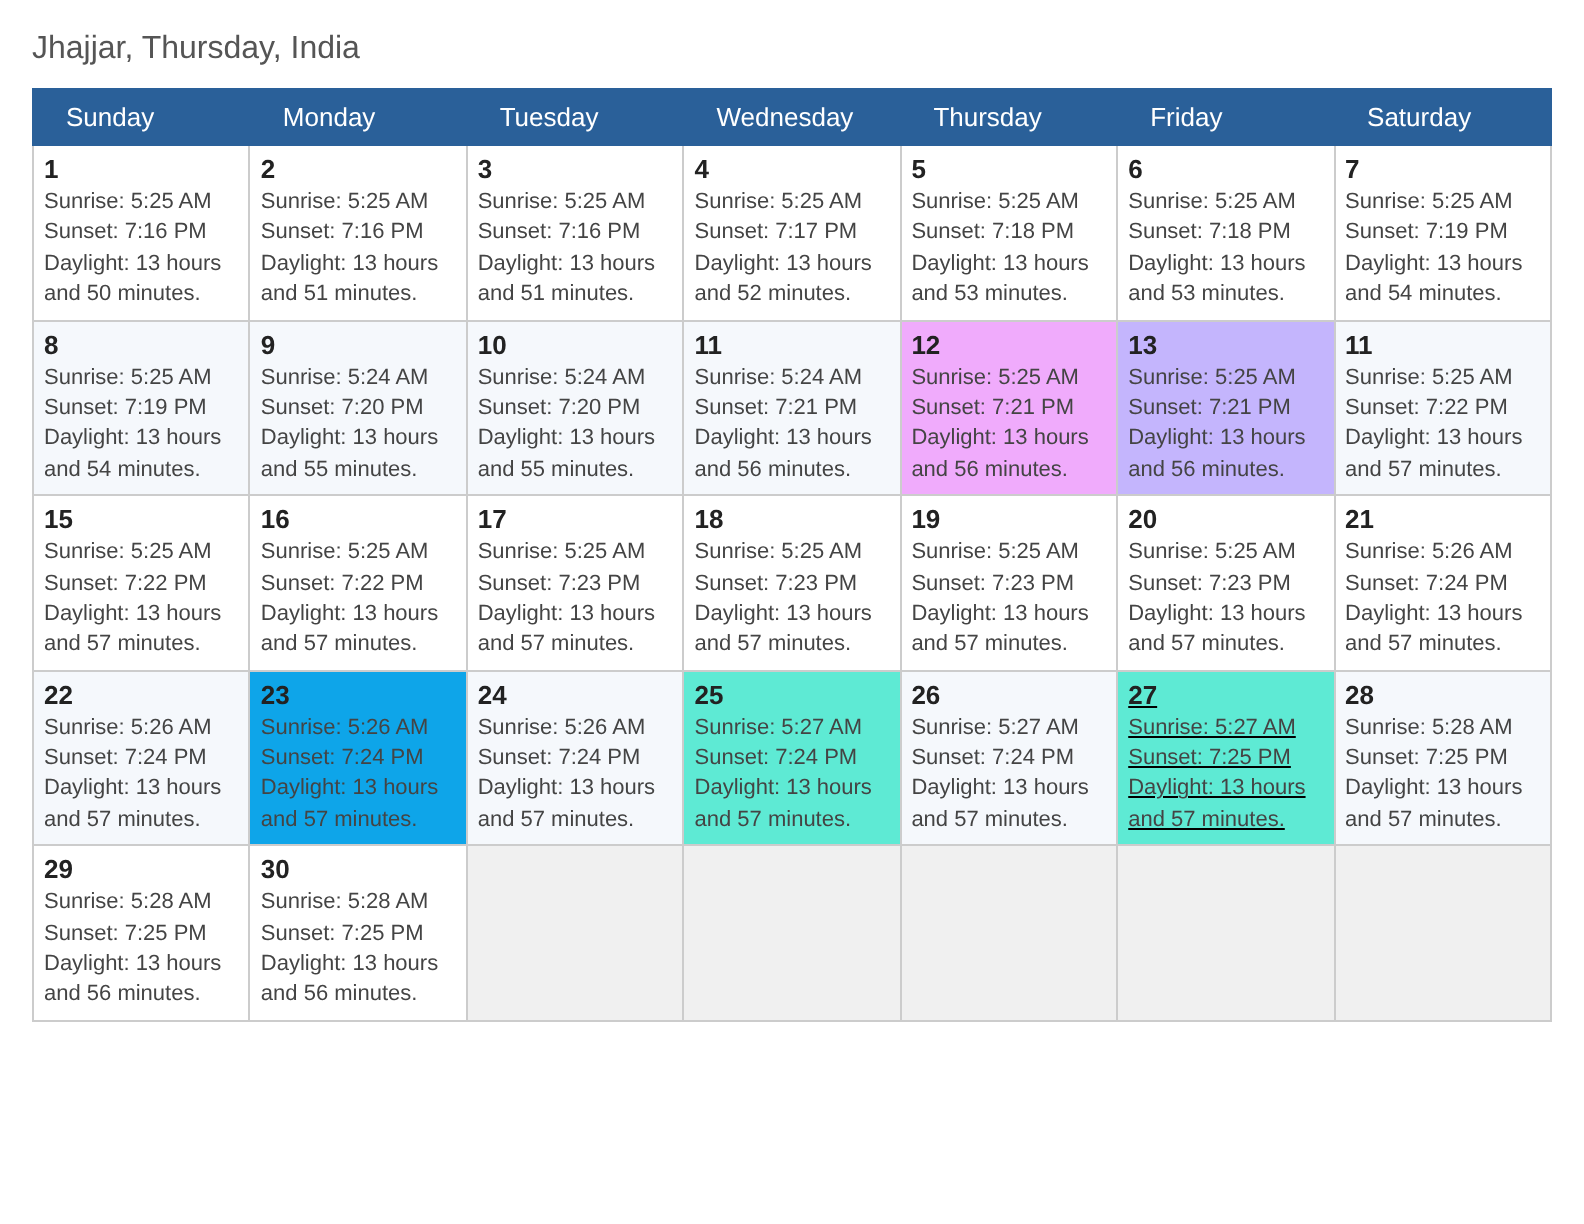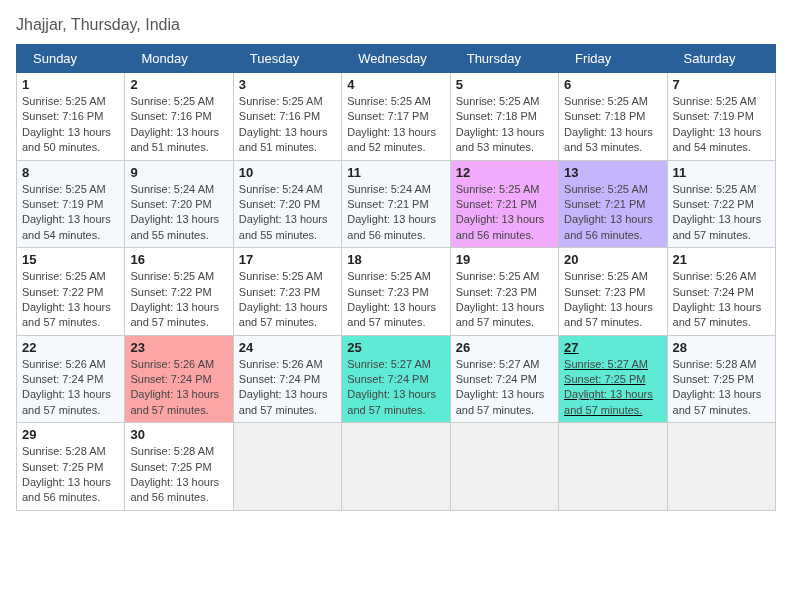--- a/index.html
+++ b/index.html
@@ -188,21 +188,21 @@
         <td>
           <span class="day-num">21</span>
           <div class="day-info">Sunrise: 5:26 AM<br>Sunset: 7:24 PM<br>Daylight: 13 hours and 57 minutes.</div>
         </td>
       </tr>
       <tr style="background: rgb(245, 248, 252);">
         <td style="background: rgb(245, 248, 252);">
           <span class="day-num">22</span>
           <div class="day-info">Sunrise: 5:26 AM<br>Sunset: 7:24 PM<br>Daylight: 13 hours and 57 minutes.</div>
         </td>
-        <td style="background: #fca5a5;">
+        <td style="background: #0ea5e9;">
           <span class="day-num">23</span>
           <div class="day-info">Sunrise: 5:26 AM<br>Sunset: 7:24 PM<br>Daylight: 13 hours and 57 minutes.</div>
         </td>
         <td style="background: rgb(245, 248, 252); margin-left: 46px;">
           <span class="day-num">24</span>
           <div class="day-info">Sunrise: 5:26 AM<br>Sunset: 7:24 PM<br>Daylight: 13 hours and 57 minutes.</div>
         </td>
         <td style="background: #5eead4;">
           <span class="day-num">25</span>
           <div class="day-info">Sunrise: 5:27 AM<br>Sunset: 7:24 PM<br>Daylight: 13 hours and 57 minutes.</div>

